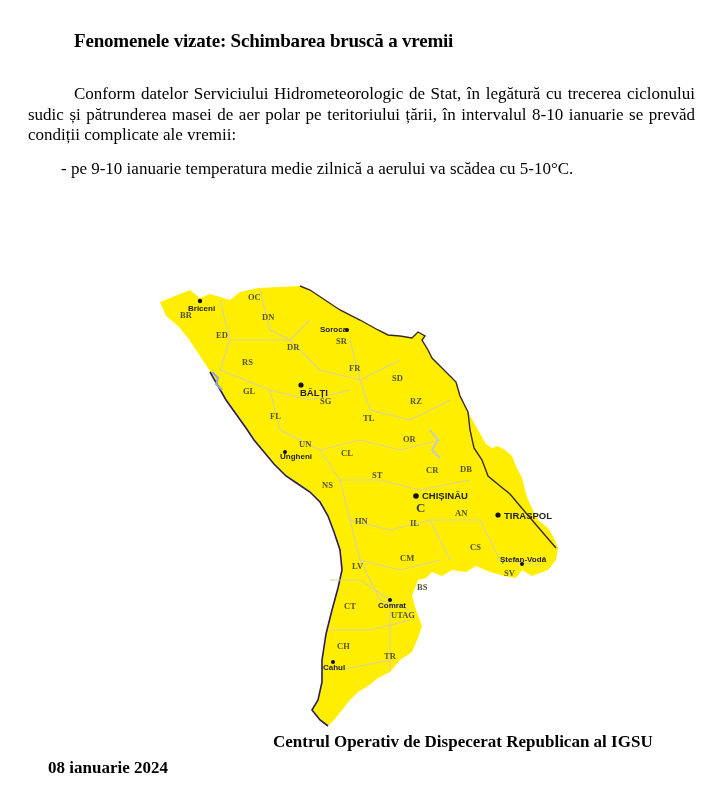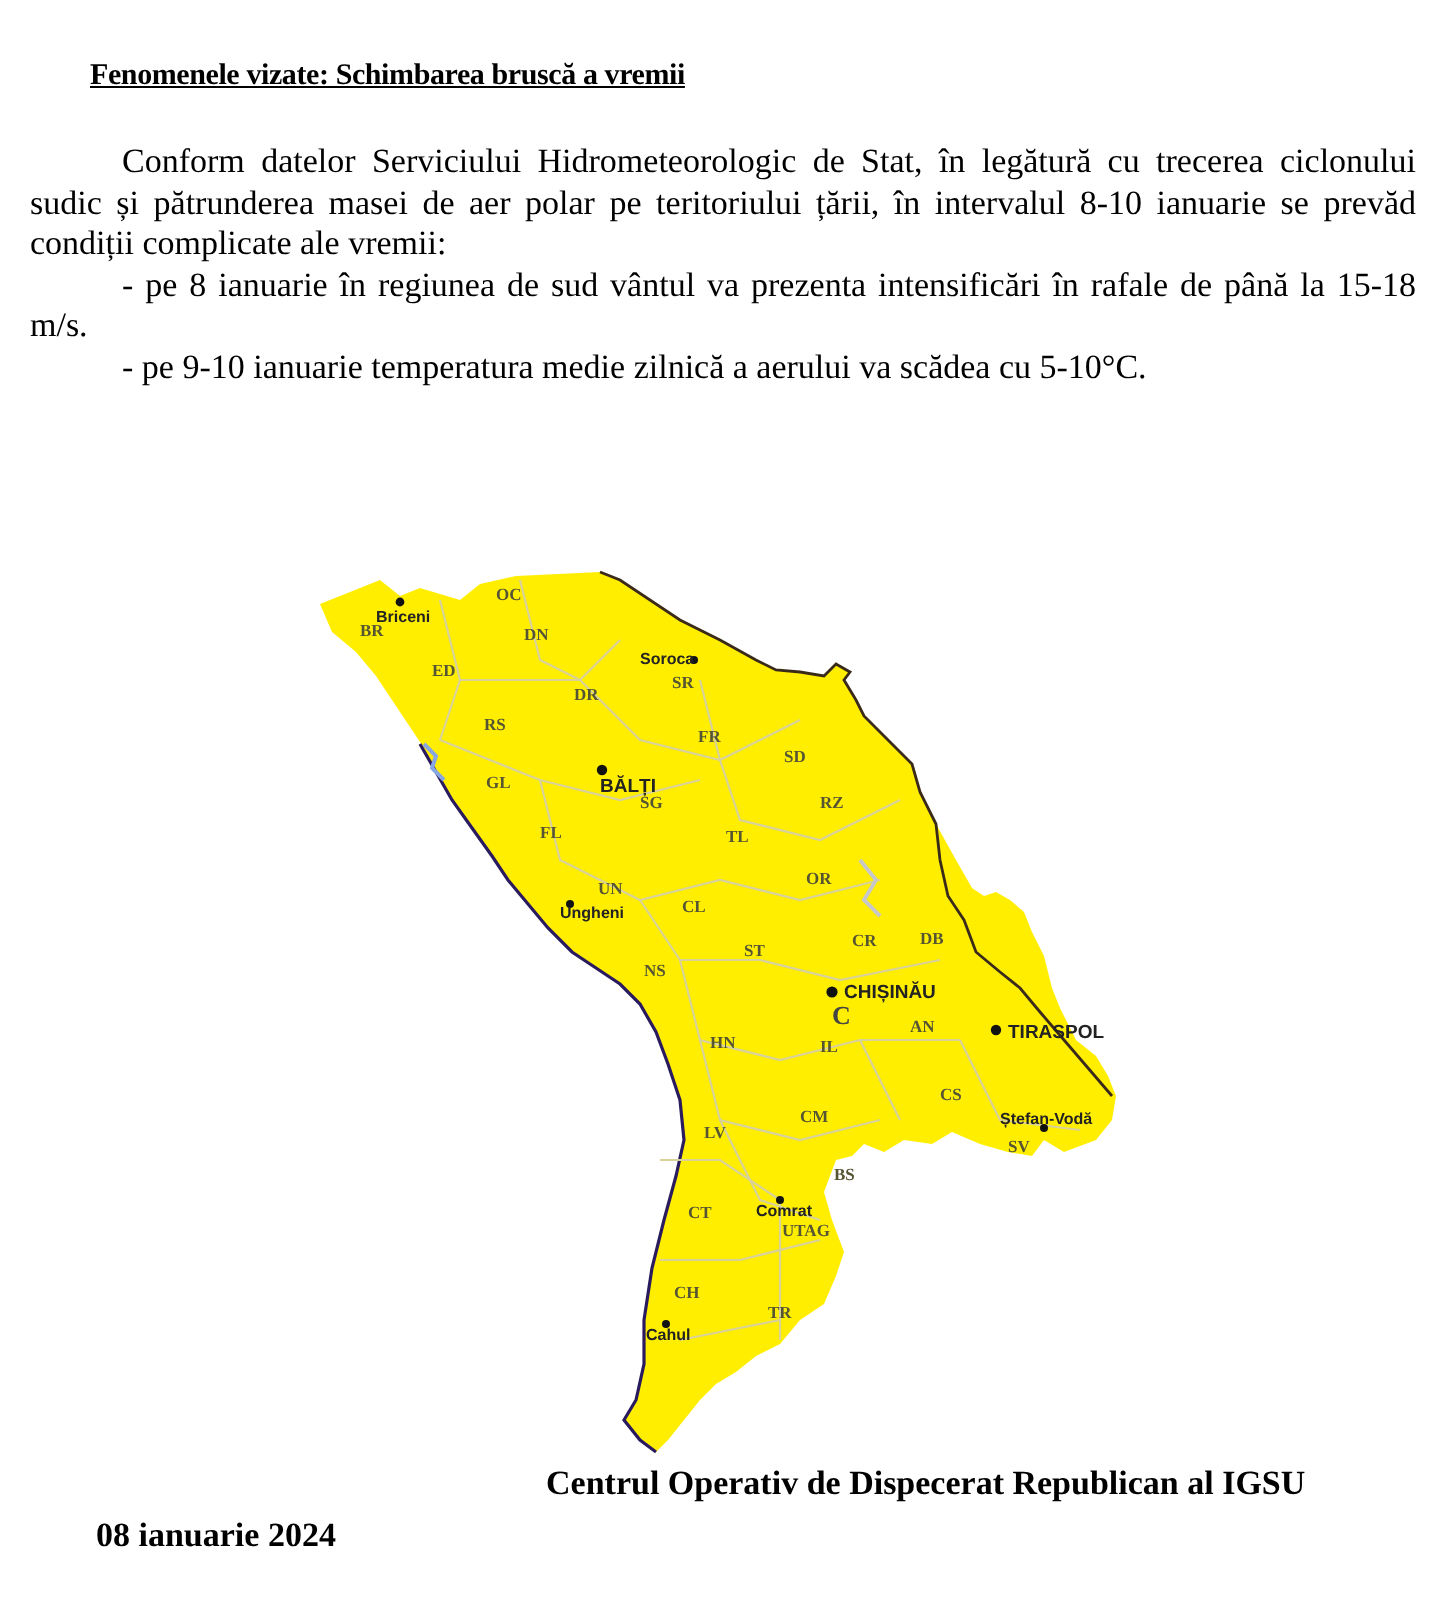--- a/index.html
+++ b/index.html
@@ -1,38 +1,37 @@
 <!DOCTYPE html>
 <html><head>
 <meta charset="utf-8">
 <style>
   html, body { margin:0; padding:0; background:#ffffff; }
   body { width:723px; height:811px; position:relative; overflow:hidden;
          font-family:"Liberation Serif", "DejaVu Serif", serif; color:#000; }
-  .title { position:absolute; left:45px; top:30px; font-size:15px; font-weight:bold;
-           text-decoration:underline; letter-spacing:-0.2px; }
+  .title { position:absolute; left:74px; top:30px; font-size:19px; font-weight:bold;
+           letter-spacing:-0.2px; }
   .body-text { position:absolute; left:15px; top:71px; width:693px; font-size:17px; line-height:20.6px; }
-  .para { text-align:justify; text-indent:46px; margin:0; }
+  .para { text-align:justify; text-indent:46px; margin:13px; }
   .bullet { margin:0; text-indent:46px; text-align:justify; }
   .map-wrap { position:absolute; left:160px; top:280px; width:420px; height:450px;text-align:center; }
   .map-wrap svg { width:100%; height:100%; display:block; }
   .lbl { font-family:"Liberation Serif", serif; font-weight:bold; font-size:8.5px; fill:#555533; }
   .city { font-family:"Liberation Sans", sans-serif; font-weight:bold; font-size:8px; fill:#222; }
   .city-lg { font-family:"Liberation Sans", sans-serif; font-weight:bold; font-size:9.5px; fill:#222; }
   .footer-date { position:absolute; left:48px; top:758px; font-size:17px; font-weight:bold; }
   .footer-org { position:absolute; left:273px; top:732px; font-size:17px; font-weight:bold; }
 </style>
 </head>
 <body>
 
 <div class="title">Fenomenele vizate: Schimbarea bruscă a vremii</div>
 
 <div class="body-text">
   <p class="para">Conform datelor Serviciului Hidrometeorologic de Stat, în legătură cu trecerea ciclonului sudic și pătrunderea masei de aer polar pe teritoriului țării, în intervalul 8-10 ianuarie se prevăd condiții complicate ale vremii:</p>
-  <p class="bullet">- pe 8 ianuarie în regiunea de sud vântul va prezenta intensificări în rafale de până la 15-18 m/s.</p>
   <p class="bullet">- pe 9-10 ianuarie temperatura medie zilnică a aerului va scădea cu 5-10°C.</p>
 </div>
 
 <div class="map-wrap">
   <svg viewBox="0 0 420 450" xmlns="http://www.w3.org/2000/svg">
 
     <path d="
       M0,22 L30,10 L40,18 L50,14 L70,20 L80,12 L98,8 L140,6 L150,10 L180,30 L200,40 L218,50 L228,55
       L240,56 L252,58 L258,52 L265,56 L262,60 L268,70 L272,78 L280,86 L290,96 L296,102 L300,116
       L308,132 L318,150 L326,164 L332,168 L338,166 L345,170 L352,176 L356,186 L362,198 L366,214

